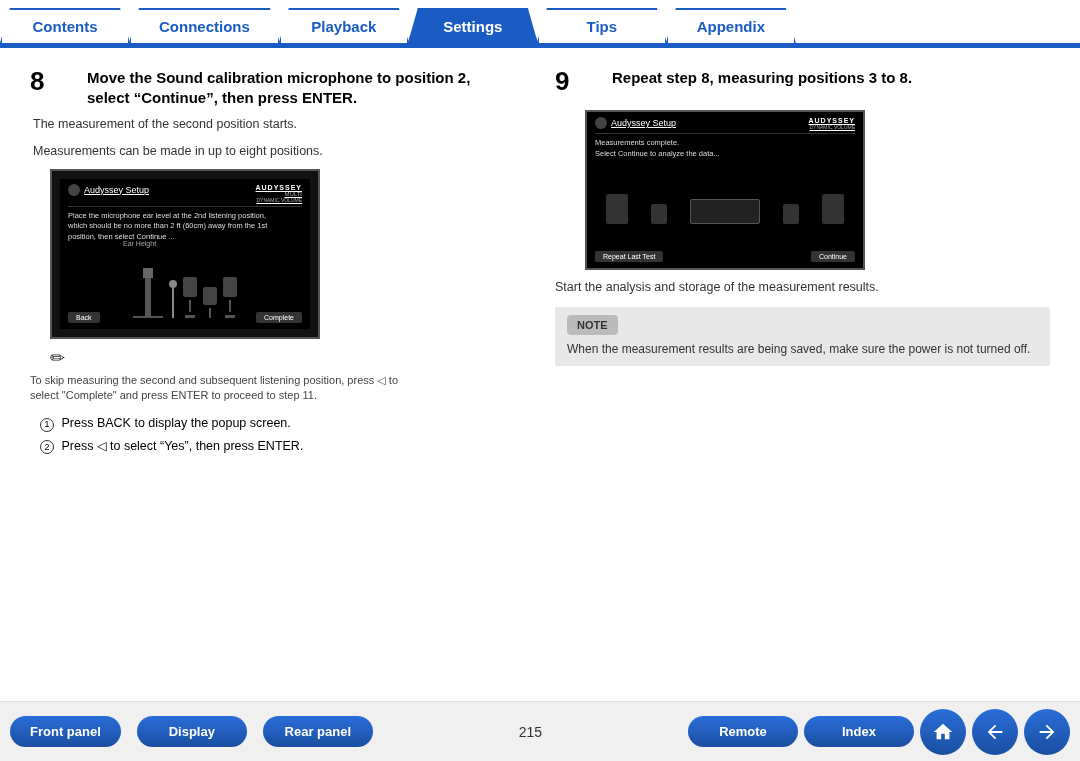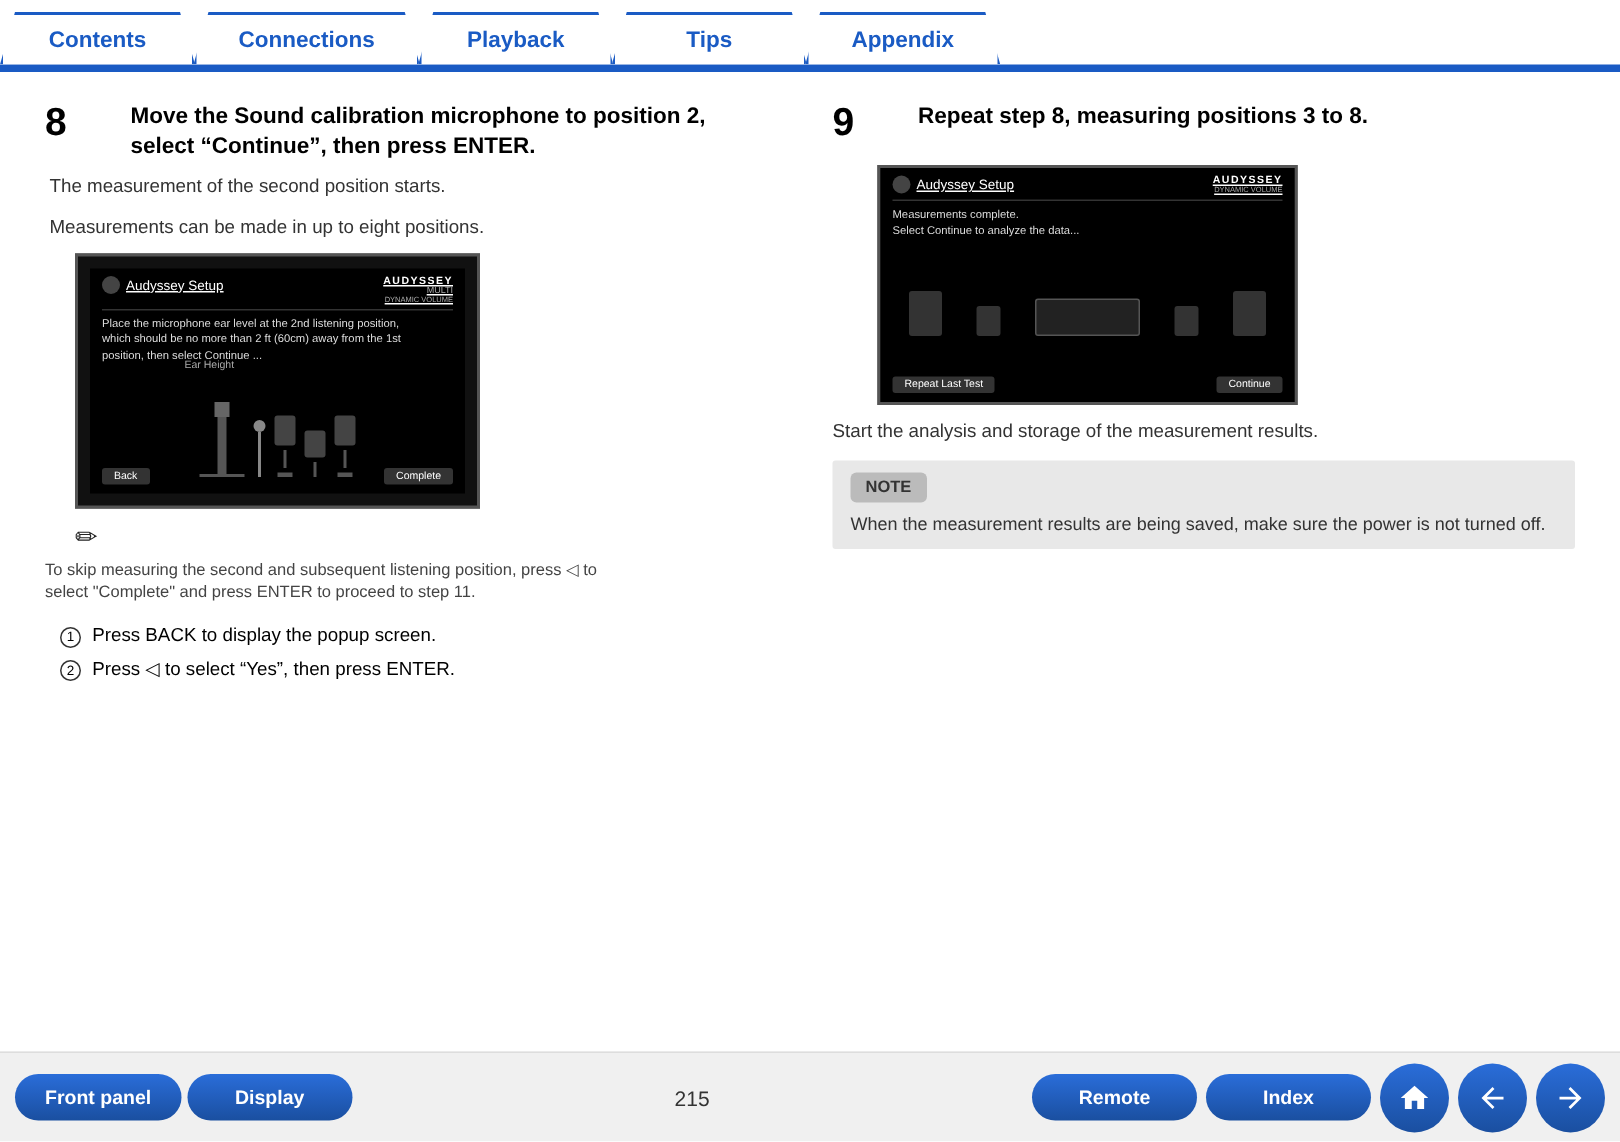--- a/index.html
+++ b/index.html
@@ -318,21 +318,21 @@
       height: 60px;
       background: #f0f0f0;
       display: flex;
       align-items: center;
       justify-content: space-between;
       padding: 0 10px;
       border-top: 1px solid #ddd;
     }
     .bottom-nav-left {
       display: flex;
-      gap: 4px;
+      gap: 16px;
       align-items: flex-end;
     }
     .bottom-btn {
       background: linear-gradient(to bottom, #2a6dd9, #1a4fa0);
       color: #fff;
       border: none;
       border-radius: 25px;
       padding: 8px 20px;
       font-size: 13px;
       font-weight: bold;
@@ -384,20 +384,21 @@
       font-size: 9px;
     }
   </style>
 </head>
 <body>
 
 <div class="top-nav">
   <div class="nav-tab">Contents</div>
   <div class="nav-tab">Connections</div>
   <div class="nav-tab">Playback</div>
+  <div class="nav-tab active">Settings</div>
   <div class="nav-tab">Tips</div>
   <div class="nav-tab">Appendix</div>
 </div>
 <div class="divider-line"></div>
 
 <div class="main-content">
 
   <div class="left-col">
 
     <div class="step-heading">
@@ -529,20 +530,21 @@
       <div>When the measurement results are being saved, make sure the power is not
 turned off.</div>
     </div>
   </div>
 </div>
 
 <div class="bottom-nav">
   <div class="bottom-nav-left">
     <button class="bottom-btn">Front panel</button>
     <button class="bottom-btn">Display</button>
+    <button class="bottom-btn">Rear panel</button>
   </div>
   <div class="bottom-page-num">215</div>
   <div class="bottom-nav-right">
     <button class="bottom-btn">Remote</button>
     <button class="bottom-btn">Index</button>
     <button class="nav-icon-btn home">
       <svg width="22" height="22" viewBox="0 0 24 24" fill="white">
           <path d="M10 20v-6h4v6h5v-8h3L12 3 2 12h3v8z"></path>
         </svg>
     </button>

